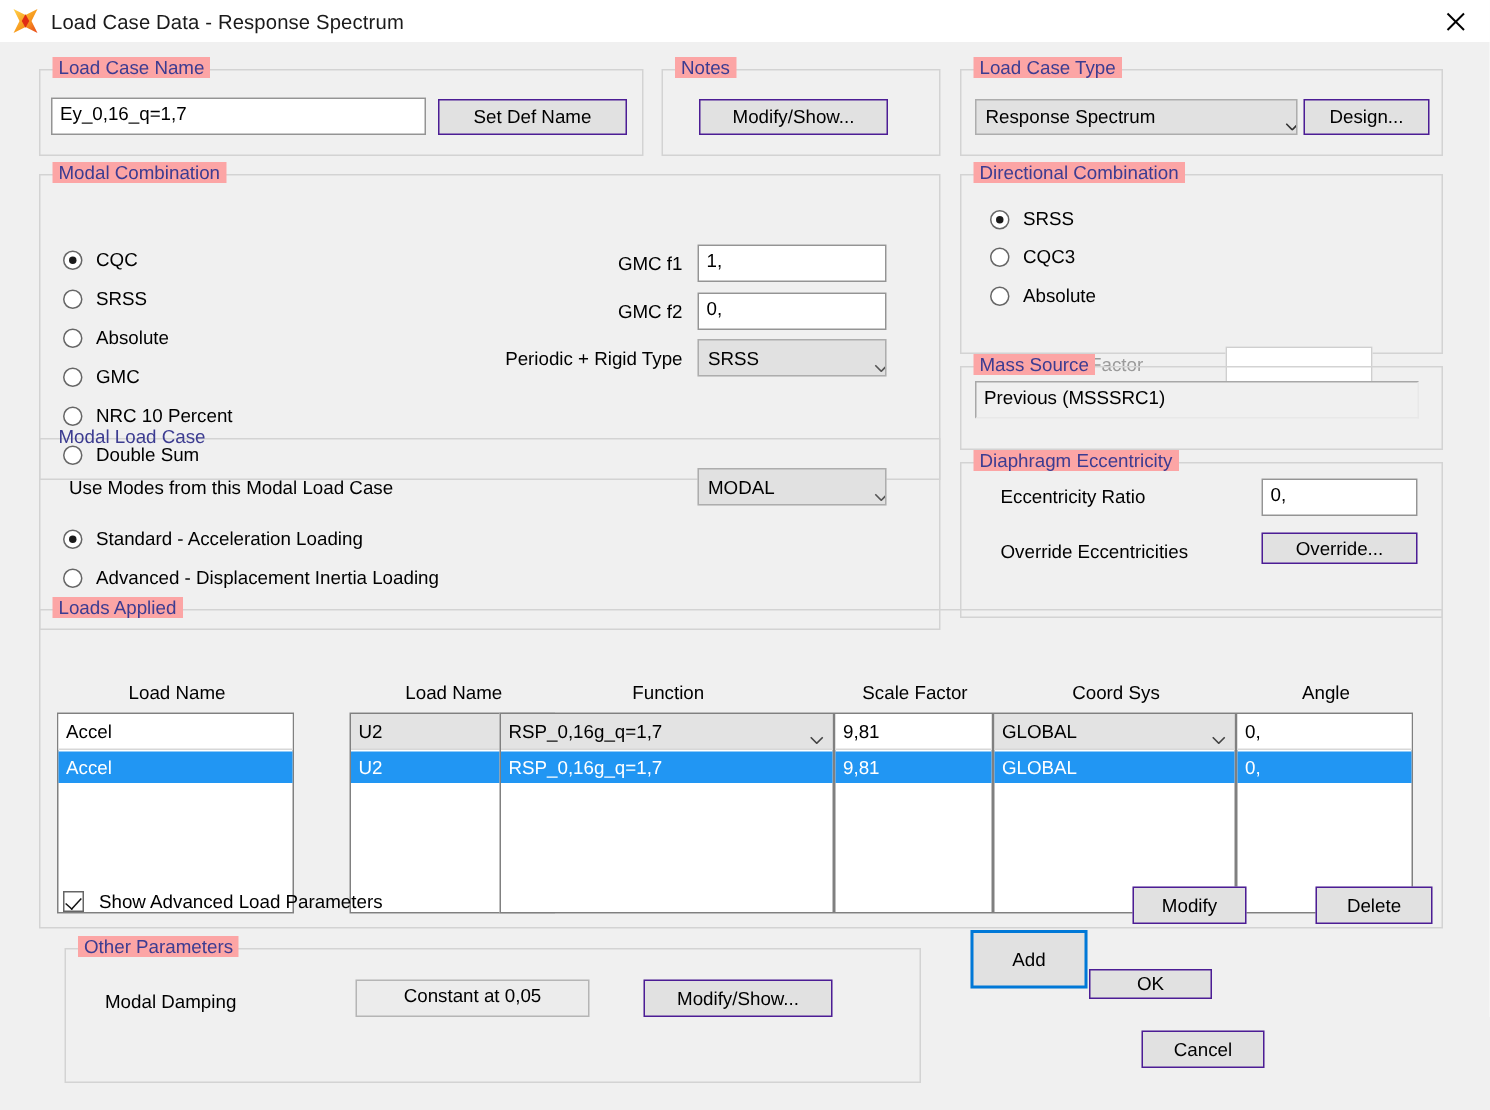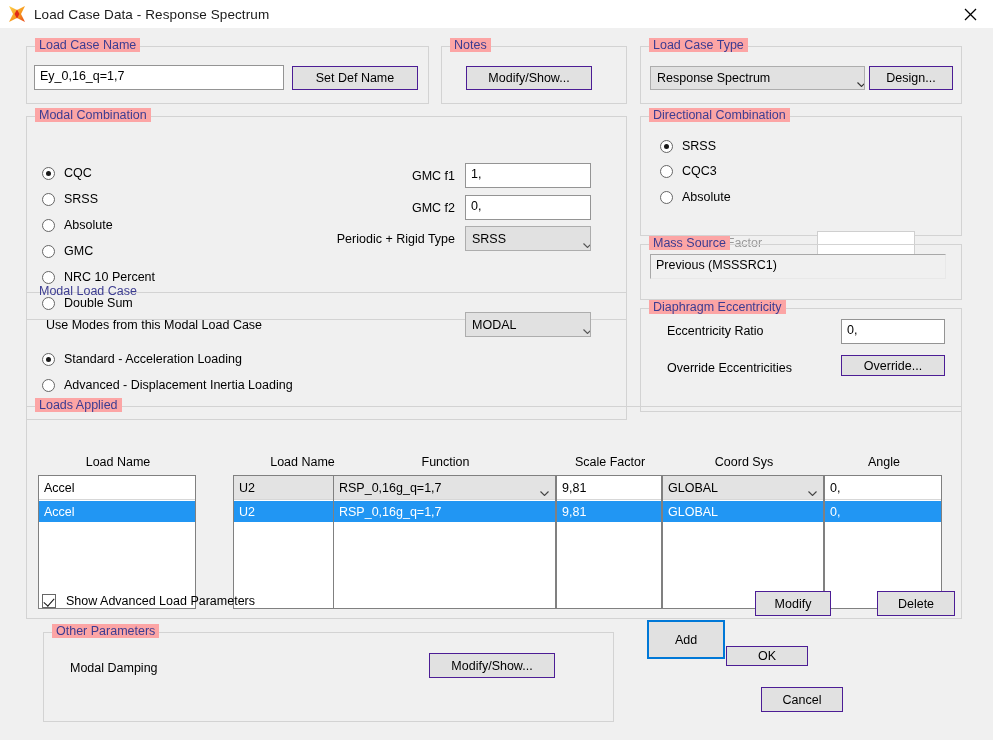--- a/index.html
+++ b/index.html
@@ -431,18 +431,19 @@
   </div>
 
   <div class="btn focused" style="left:647px; top:592px; width:78px; height:39px;">Add</div>
   <div class="btn" style="left:755px; top:563px; width:76px; height:25px;">Modify</div>
   <div class="btn" style="left:864px; top:563px; width:78px; height:25px;margin-left:13px;">Delete</div>
 
   <div class="group" style="left:43px; top:604px; width:571px; height:90px;">
     <span class="legend">Other Parameters</span>
   </div>
   <div class="lbl" style="left:70px; top:633px;">Modal Damping</div>
+  <div class="readonly-field readonly-center" style="left:237px; top:625px; width:156px; height:25px;">Constant at 0,05</div>
   <div class="btn" style="left:429px; top:625px; width:126px; height:25px;">Modify/Show...</div>
 
   <div class="btn" style="left:726px; top:618px; width:82px; height:20px;">OK</div>
   <div class="btn" style="left:761px; top:659px; width:82px; height:25px;">Cancel</div>
 
 </div>
 
 </body></html>

